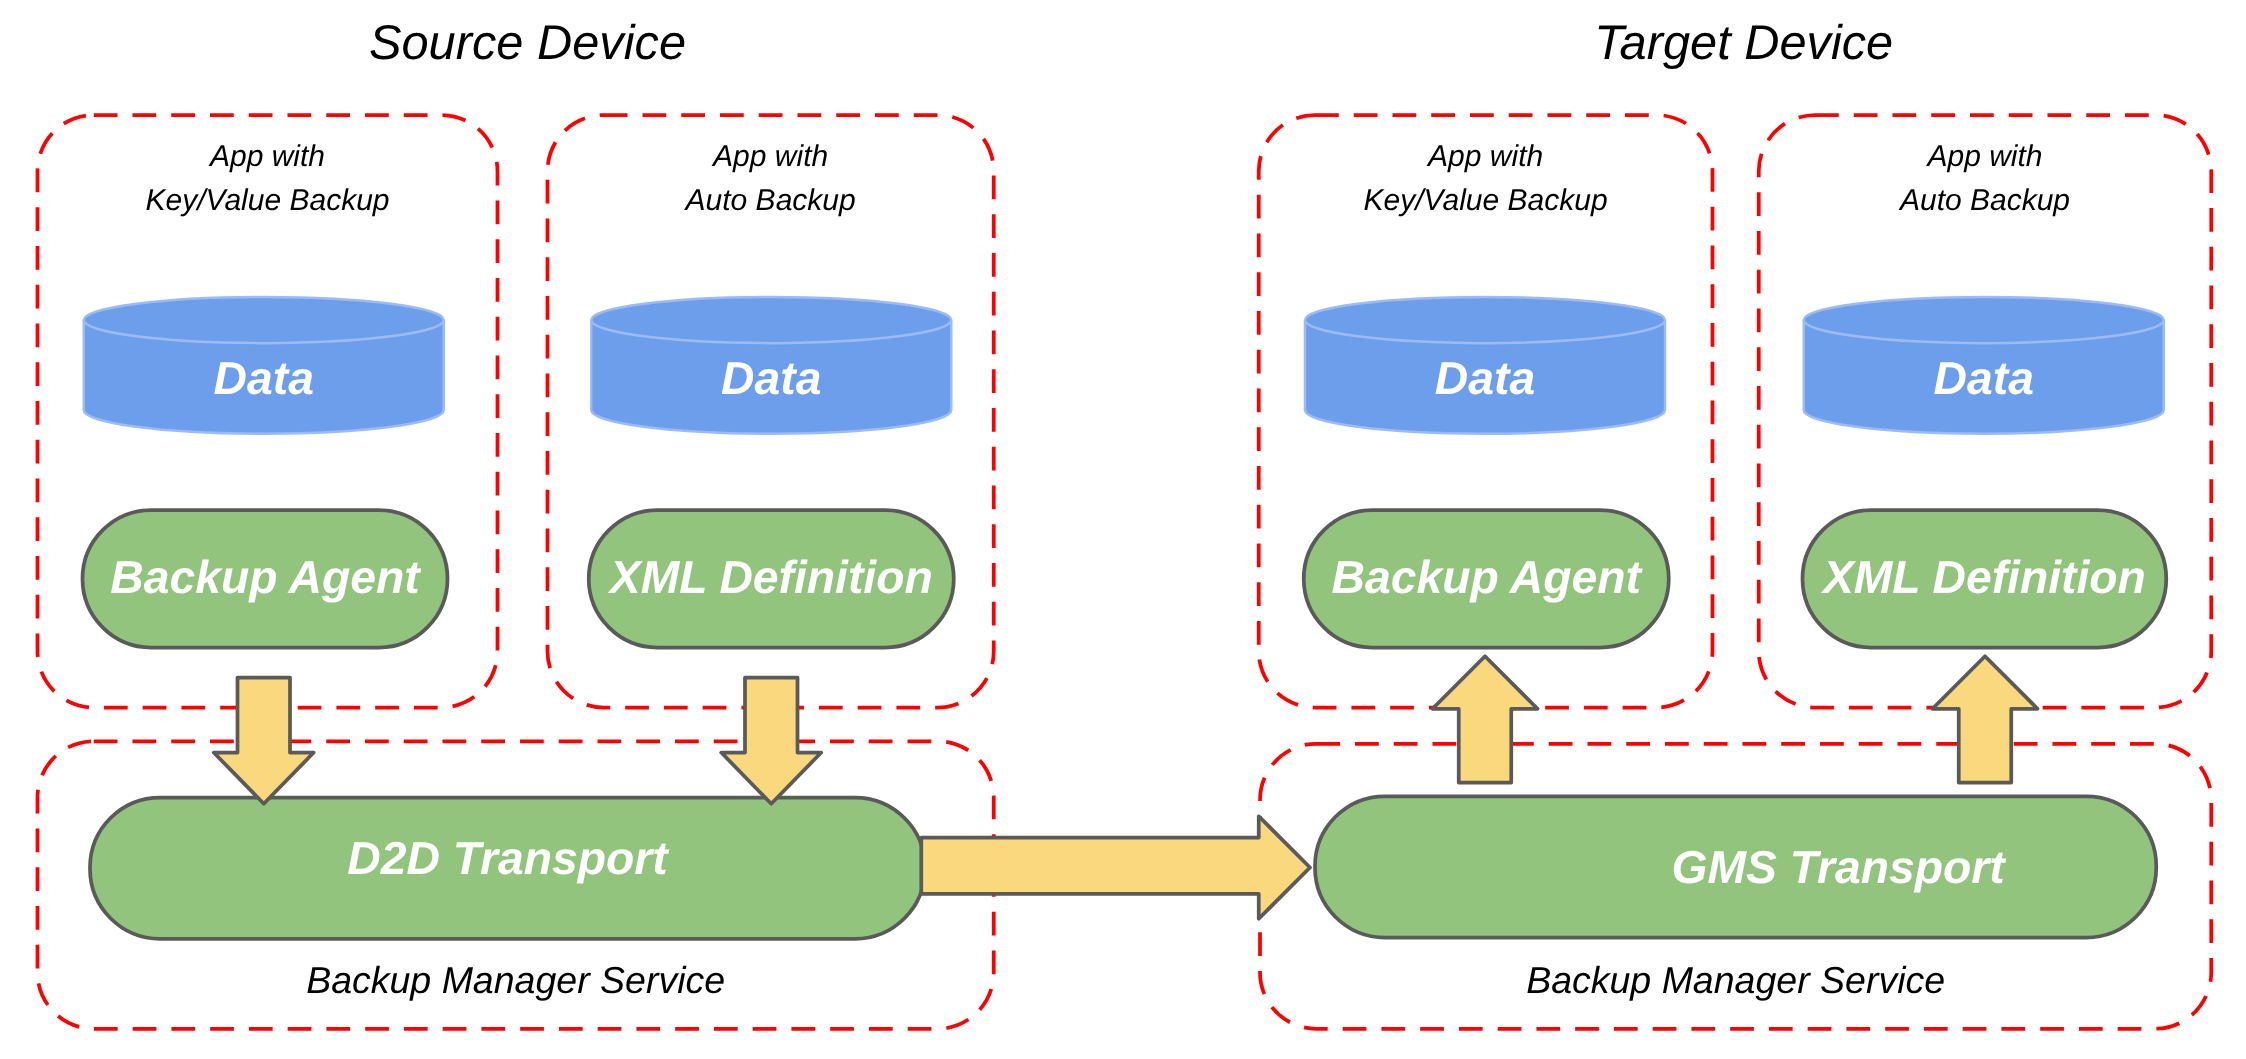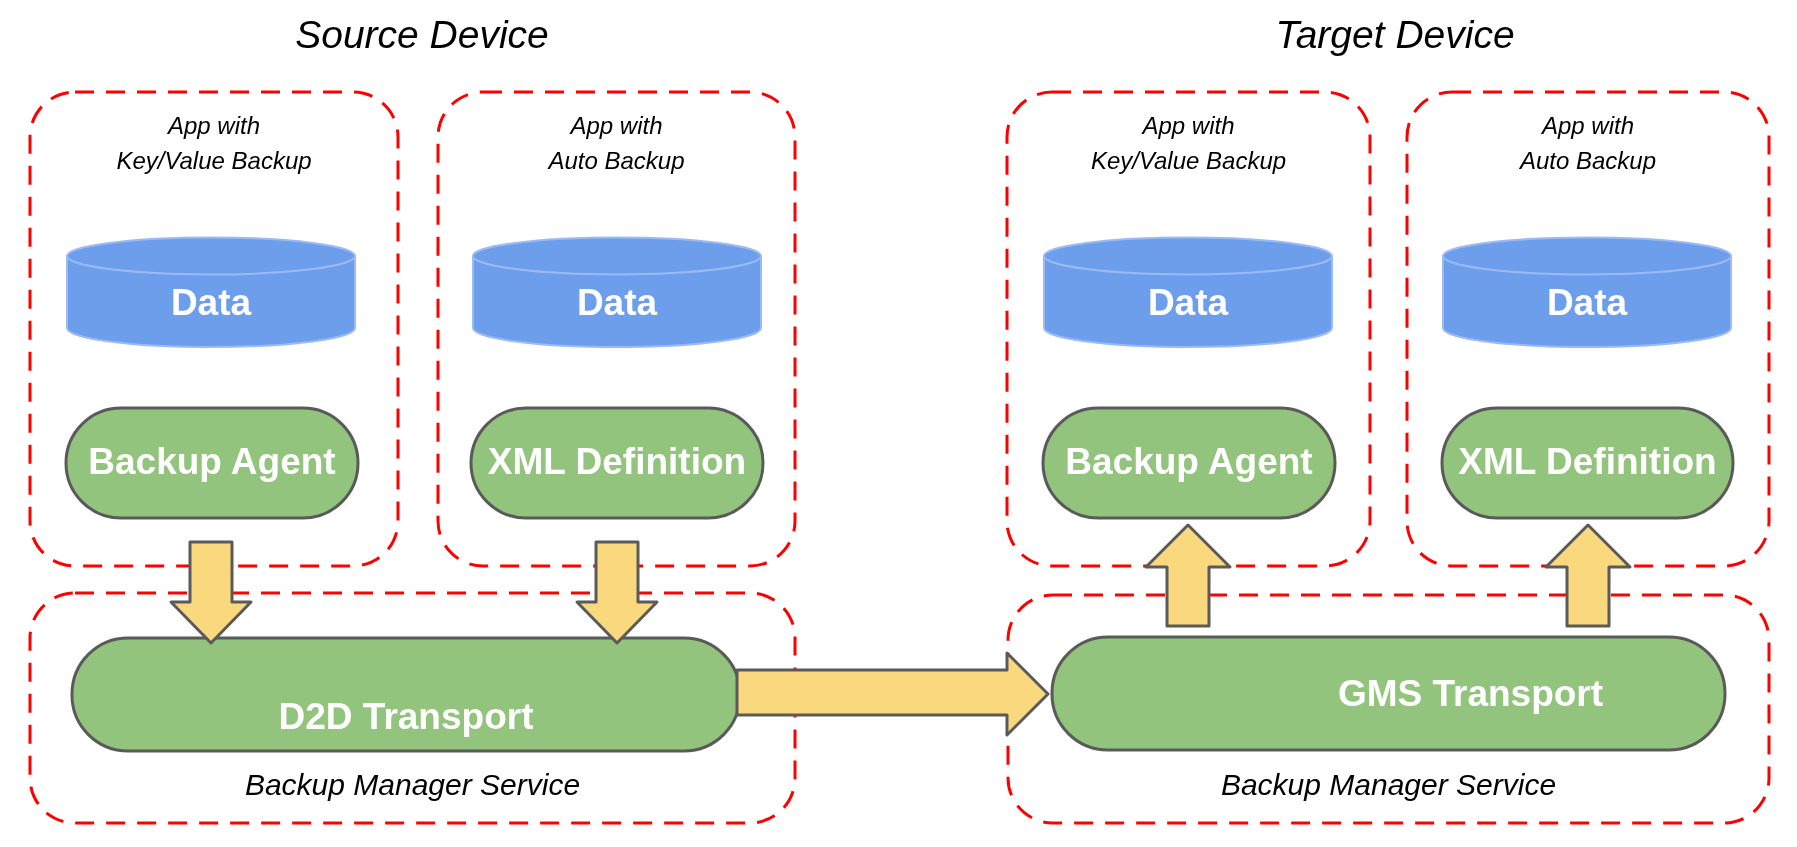--- a/index.html
+++ b/index.html
@@ -1,21 +1,21 @@
 <!DOCTYPE html>
 <html><head>
 <meta charset="utf-8">
 <style>
   html,body{margin:0;padding:0;background:#ffffff;}
   .stage{
     position:relative;width:1797px;height:847px;background:#ffffff;
     font-family:"Liberation Sans", sans-serif;overflow:hidden;
   }
   .stage svg{position:absolute;left:0;top:0;}
-  .lbl{position:absolute;text-align:center;color:#000000;white-space:nowrap;}
+  .lbl{position:absolute;text-align:center;color:#000000;white-space:nowrap;font-style:italic;}
   .device-title{font-style:italic;font-size:39px;line-height:42px;}
   .app-title{font-style:italic;font-size:24px;line-height:35px;white-space:normal;}
   .shape-label{color:#ffffff;font-weight:bold;font-size:37px;line-height:38px;}
   .mgr-label{font-style:italic;font-size:30px;line-height:40px;}
 </style>
 </head>
 <body>
 
 <div class="stage">
 
@@ -100,19 +100,19 @@
   <div class="lbl shape-label" style="left:65px;top:284px;width:292px;">Data</div>
   <div class="lbl shape-label" style="left:471px;top:284px;width:292px;">Data</div>
   <div class="lbl shape-label" style="left:1042px;top:284px;width:292px;">Data</div>
   <div class="lbl shape-label" style="left:1441px;top:284px;width:292px;">Data</div>
 
   <div class="lbl shape-label" style="left:66px;top:443px;width:292px;">Backup Agent</div>
   <div class="lbl shape-label" style="left:471px;top:443px;width:292px;">XML Definition</div>
   <div class="lbl shape-label" style="left:1043px;top:443px;width:292px;">Backup Agent</div>
   <div class="lbl shape-label" style="left:1442px;top:443px;width:291px;">XML Definition</div>
 
-  <div class="lbl shape-label" style="left:72px;top:698px;width:668px;">D2D Transport</div>
+  <div class="lbl shape-label" style="left:72px;top:668px;width:668px;">D2D Transport</div>
   <div class="lbl shape-label" style="left:1052px;top:675px;width:805px;margin-left:16px;">GMS Transport</div>
 
   <div class="lbl mgr-label" style="left:30px;top:765px;width:765px;">Backup Manager Service</div>
   <div class="lbl mgr-label" style="left:1008px;top:765px;width:761px;">Backup Manager Service</div>
 
 </div>
 
 </body></html>

